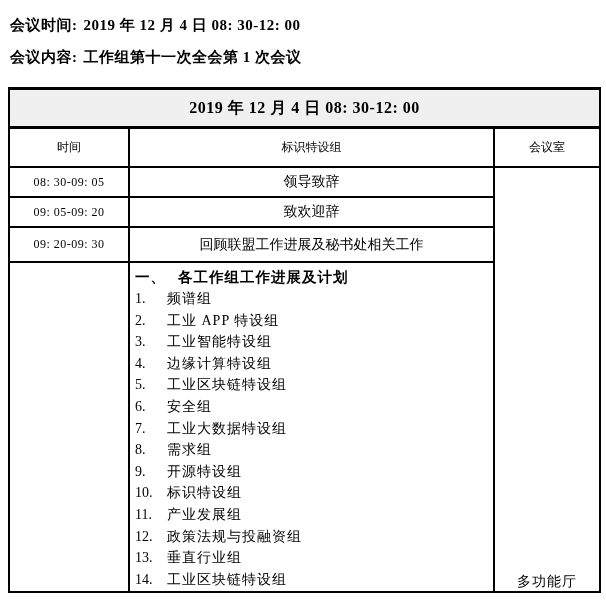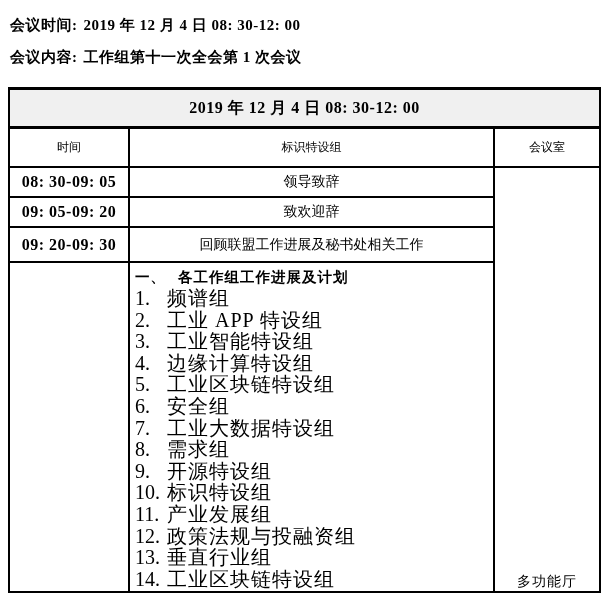--- a/index.html
+++ b/index.html
@@ -44,21 +44,21 @@
     letter-spacing: 0.5px;
     border-top: 3px solid #000;
     border-bottom: 3px solid #000;
   }
   tr.colhead-row td {
     height: 37px;
     text-align: center;
     font-size: 12px;
   }
   tr.time-row td { text-align: center; }
-  tr.time-row td.time-cell { font-size: 16px; letter-spacing: 0.5px; font-weight: bold; }
+  tr.time-row td.time-cell { font-size: 12px; letter-spacing: 0.5px; }
   #row-1 td { height: 28px; }
   #row-2 td { height: 28px; margin-left: 18px; }
   #row-3 td { height: 33px; }
   tr.big-row td {
     height: 328px;
     vertical-align: top;
     margin-left: 19px;
   }
   td.room-cell {
     vertical-align: bottom;
@@ -77,21 +77,21 @@
   .section-heading .sec-num { margin-right: 12px; }
   ol.group-list {
     list-style: none;
     margin: 0; padding: 0;
     counter-reset: item;
   }
   ol.group-list li {
     counter-increment: item;
     position: relative;
     line-height: 21.6px;
-    font-size: 20px;
+    font-size: 14px;
     padding-left: 37px;
     letter-spacing: 1px;
     white-space: nowrap;
   }
   ol.group-list li::before {
     content: counter(item) ".";
     position: absolute;
     left: 5px;
     letter-spacing: 0;
   }

